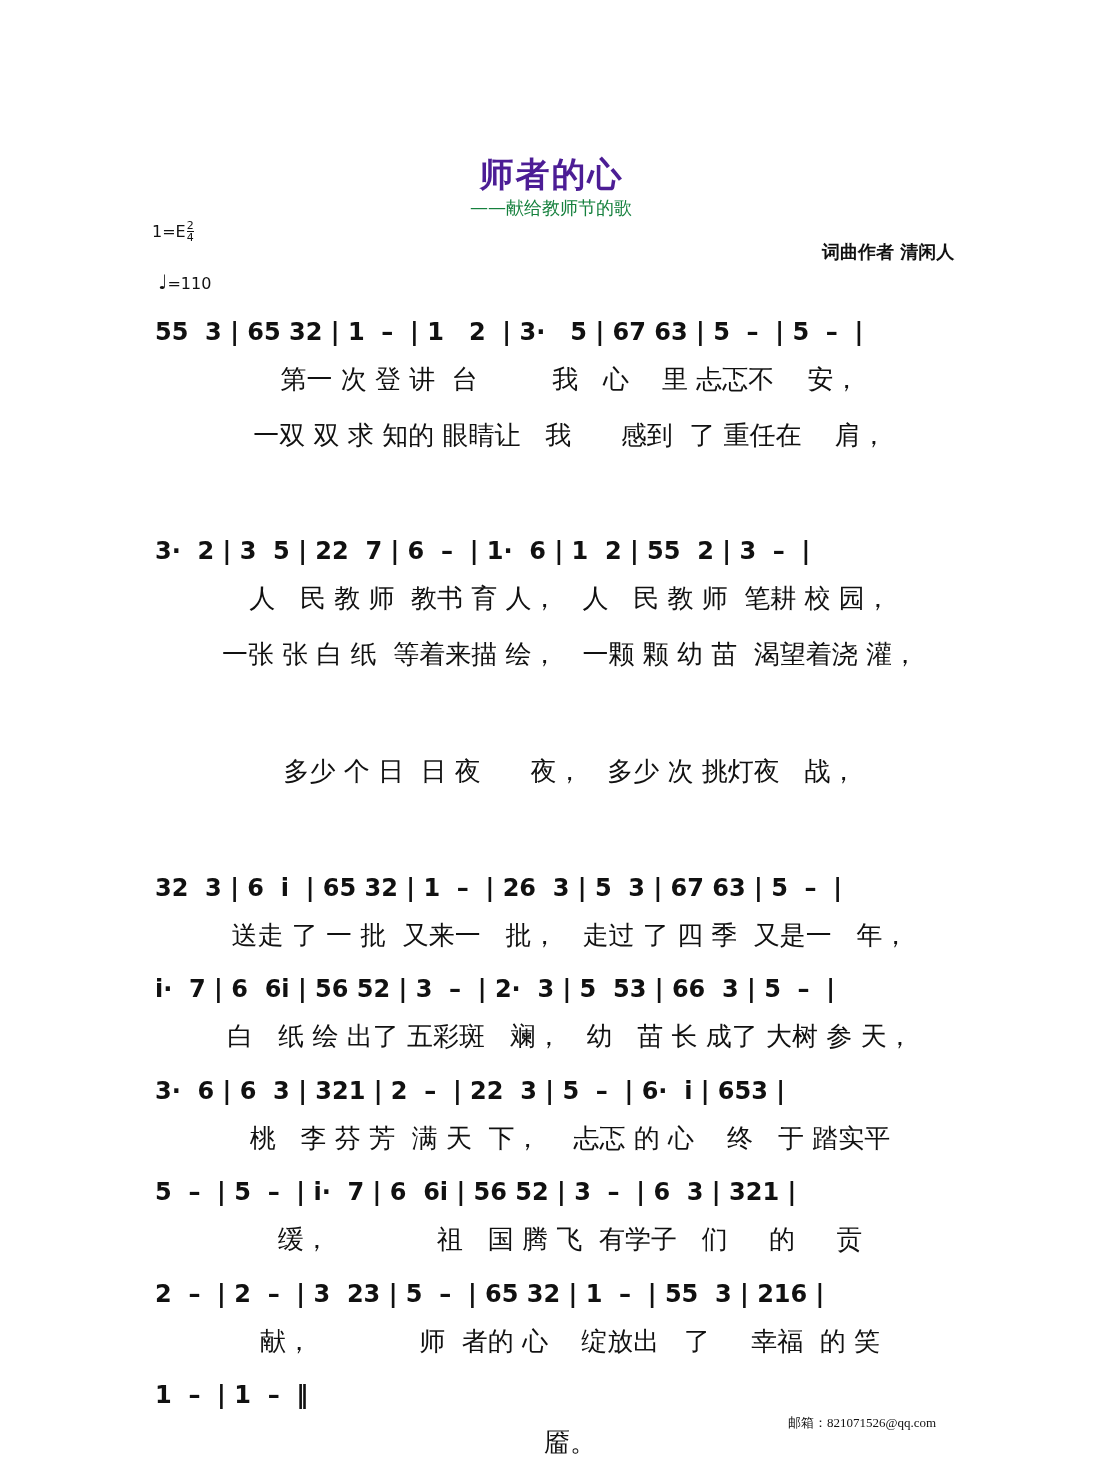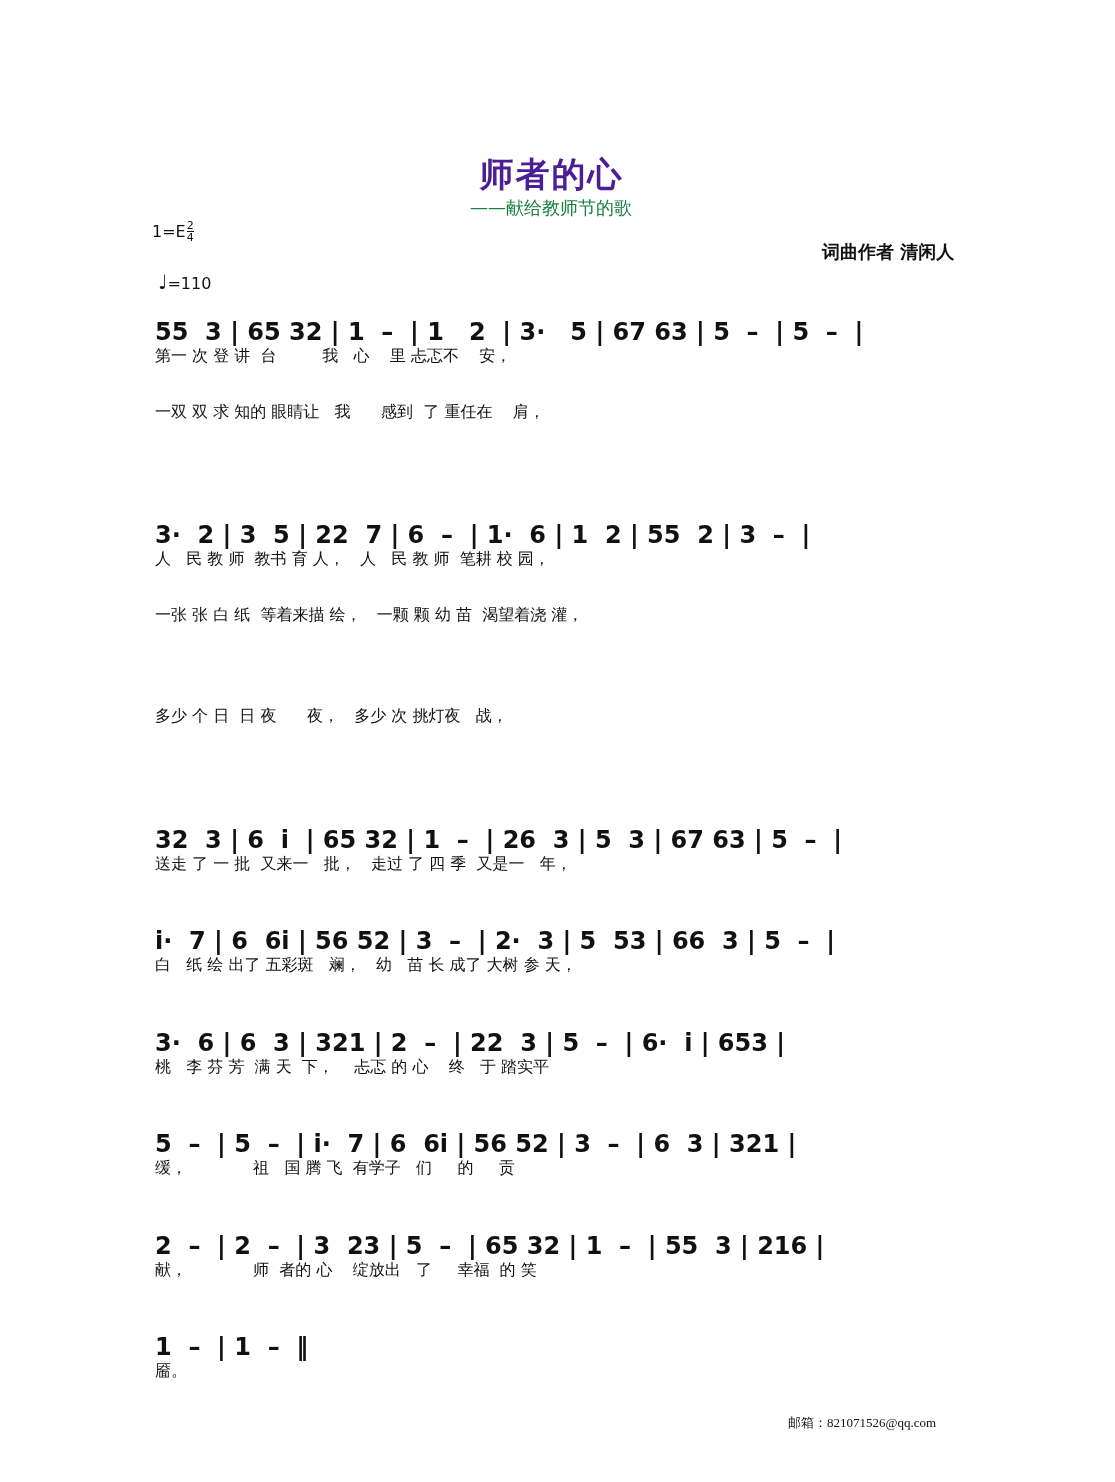--- a/index.html
+++ b/index.html
@@ -10,23 +10,23 @@
            font-family:"DejaVu Serif","Liberation Serif",serif; }
   .subtitle { position:absolute; top:196px; left:470px; font-size:18px; color:#15803d;
               font-family:"DejaVu Serif","Liberation Serif",serif; }
   .key { position:absolute; top:220px; left:152px; font-size:16px; display:flex; align-items:center;text-align:right; }
   .frac { display:inline-flex; flex-direction:column; align-items:center; font-size:11px; line-height:11px; margin-left:1px; }
   .frac span:first-child { border-bottom:1px solid #111; }
   .tempo { position:absolute; top:270px; left:158px; font-size:16px; }
   .tempo .note-glyph { font-size:20px; }
   .author { position:absolute; top:240px; left:806px; font-size:18px; font-weight:bold;margin-left:16px; }
   .score { position:absolute; top:300px; left:155px; width:830px; }
-  .row { height:101.5px; position:relative; }
+  .row { height:101.5px; position:relative;text-align:center; }
   .notes { height:46px; display:flex; align-items:flex-end; font-size:24px; font-weight:bold; white-space:nowrap; }
-  .lyrics { font-size:16px; margin-top:0; white-space:pre; letter-spacing:0px; }
+  .lyrics { font-size:26px; margin-top:16px; white-space:pre; letter-spacing:0px; }
   .footer { position:absolute; top:1414px; left:788px; font-size:13px; font-family:Liberation Serif, serif; }
   .cell { white-space:pre; }
 </style>
 </head>
 <body>
 
 <div class="title">师者的心</div>
 <div class="subtitle">——献给教师节的歌</div>
 
 <div class="key">

